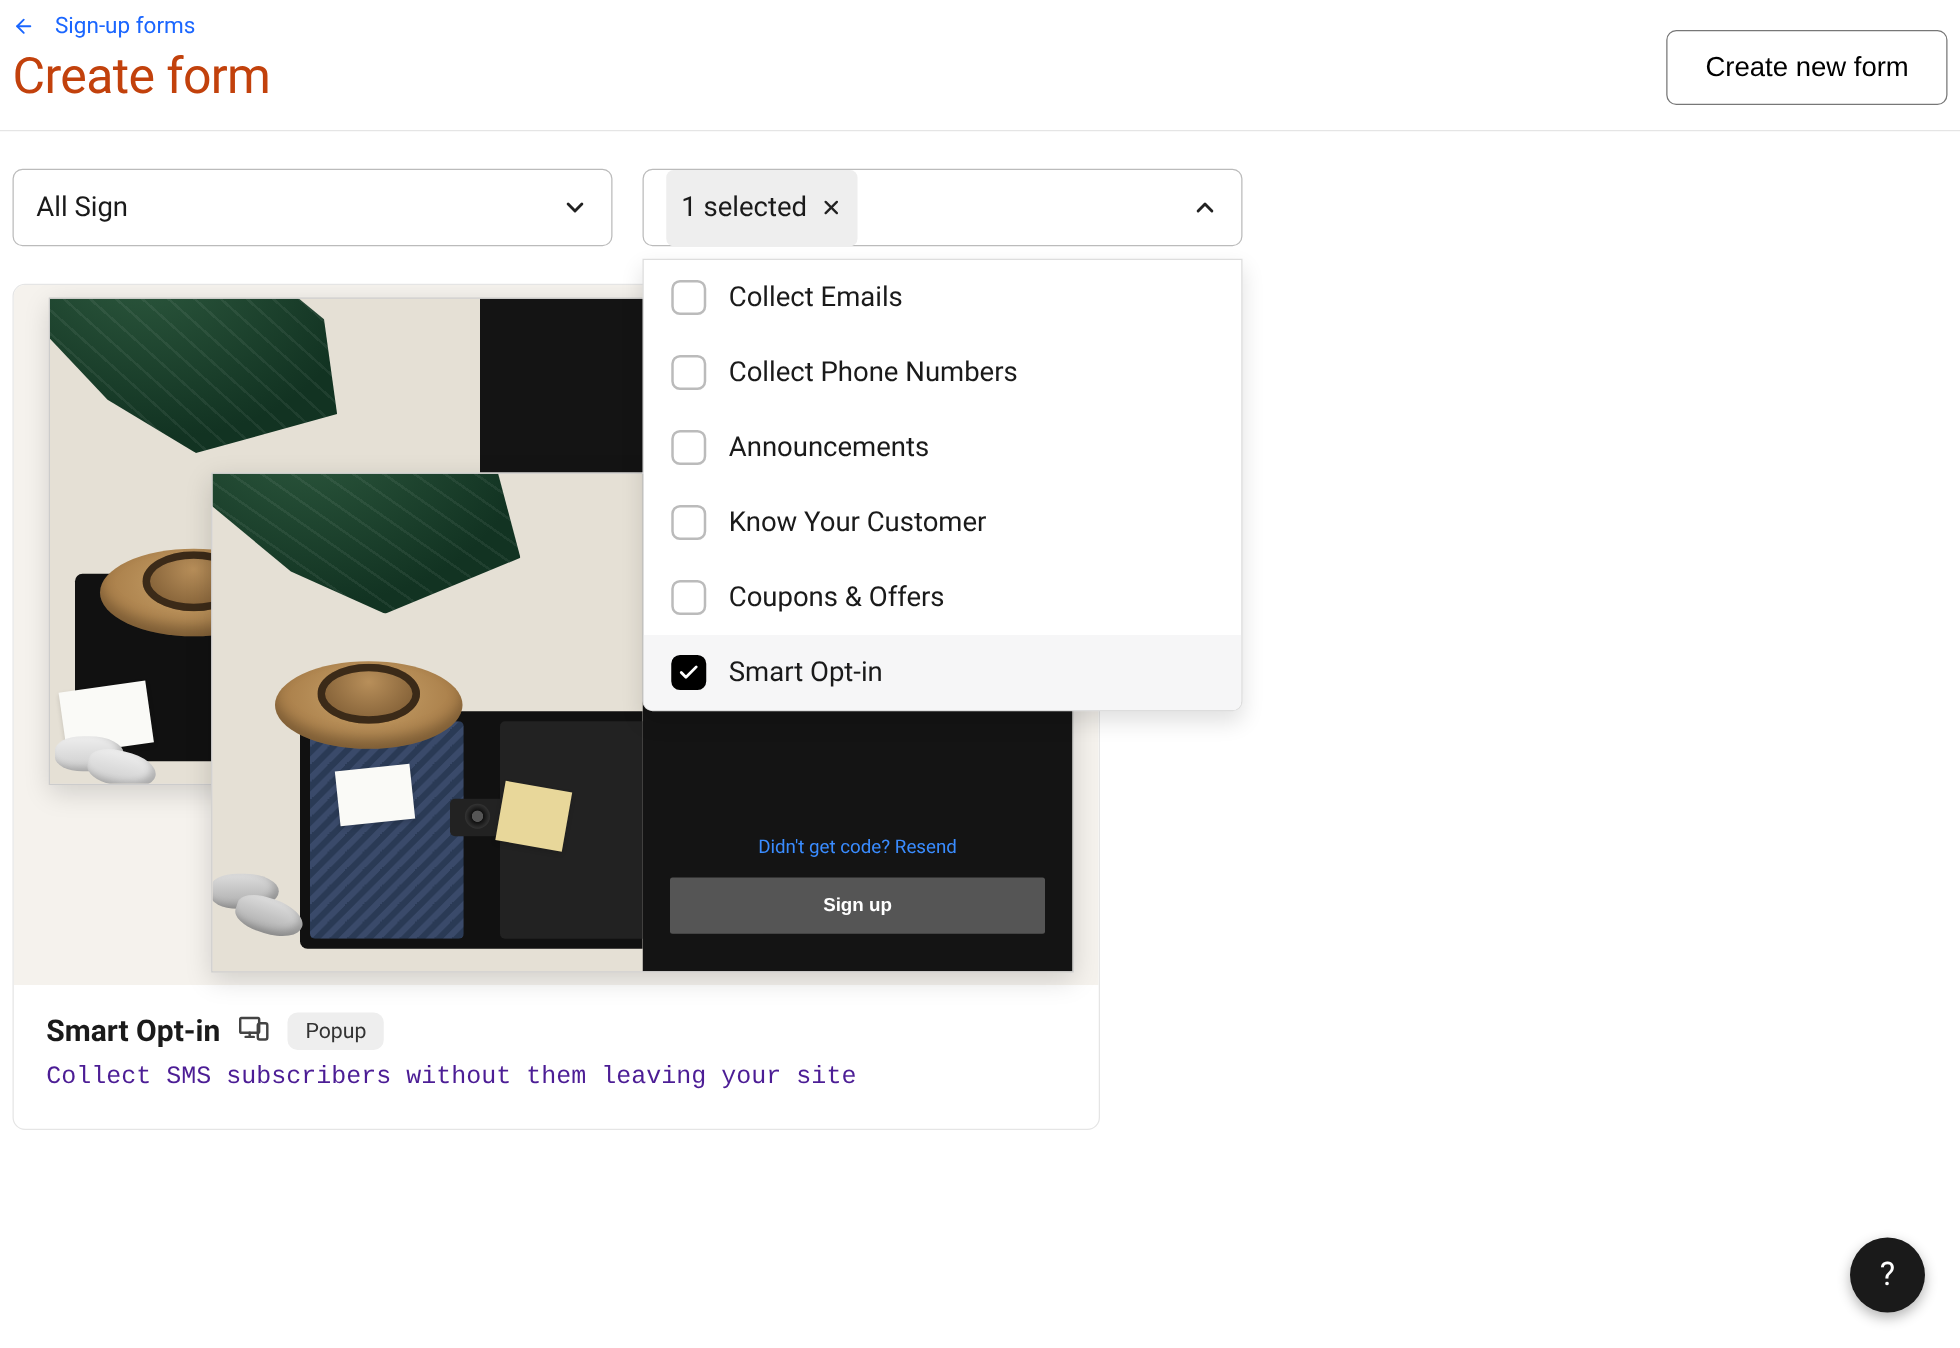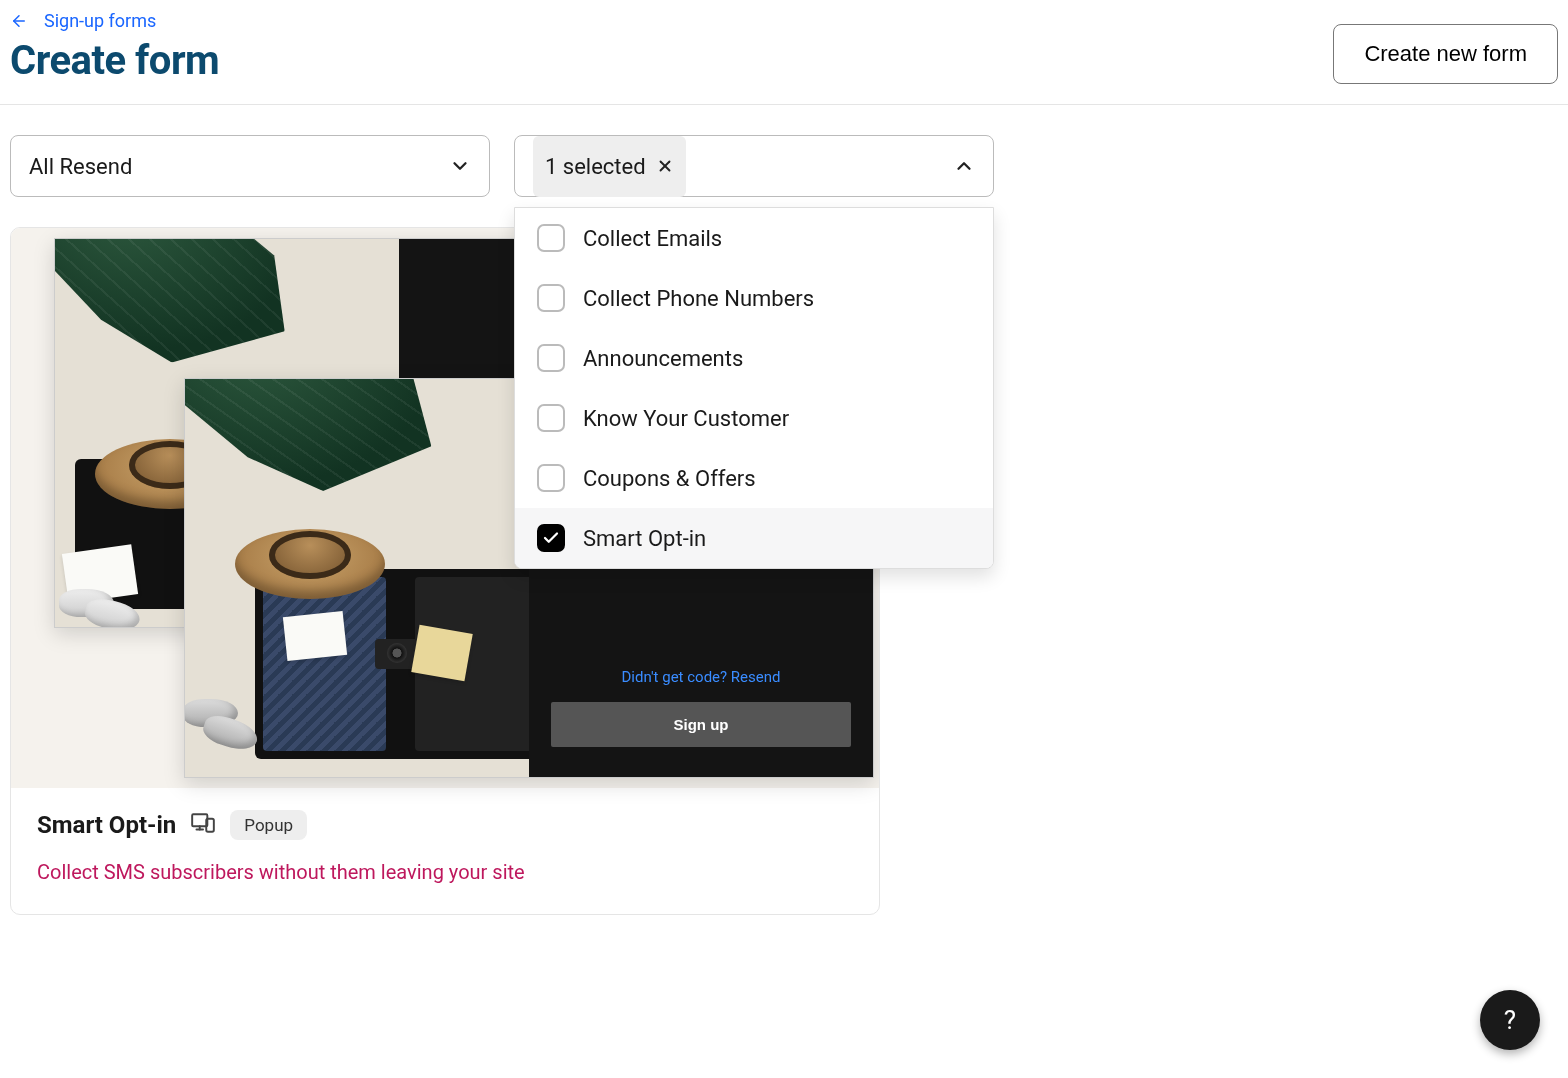--- a/index.html
+++ b/index.html
@@ -25,22 +25,22 @@
     gap: 16px;
     color: #1a66ff;
     font-size: 18px;
     text-decoration: none;
     cursor: pointer;
     margin-bottom: 6px;
   }
   .breadcrumb svg { width: 18px; height: 18px; }
   .page-title {
     font-size: 40px;
-    font-weight: 700;
-    color: #0c4a6e;
+    font-weight: 400;
+    color: #c2410c;
     letter-spacing: -0.5px;
   }
   .create-btn {
     border: 1px solid #777;
     background: #fff;
     border-radius: 8px;
     padding: 16px 30px;
     font-size: 22px;
     font-weight: 500;
     cursor: pointer;
@@ -112,21 +112,21 @@
     margin: 0 10px;
     width: 870px;
     border: 1px solid #e5e5e5;
     border-radius: 10px;
     overflow: hidden;
   }
   .card-preview {
     height: 560px;
     background: #f5f2ed;
     position: relative;
-    padding: 10px 43px;
+    padding: 10px 28px;
   }
   .stack {
     position: relative;
     width: 100%; height: 100%;
   }
   .frame {
     position: absolute;
     background: #ede9e1;
     border: 1px solid #ccc;
     box-shadow: 0 6px 20px rgba(0,0,0,0.15);
@@ -236,21 +236,21 @@
   .card-footer {
     padding: 22px 26px 30px;
   }
   .cf-row { display:flex; align-items:center; gap:14px; }
   .cf-title { font-size: 24px; font-weight:700; }
   .device-icon svg { width:26px; height:26px; stroke:#444; }
   .badge {
     background:#eee; border-radius: 8px;
     padding: 5px 14px; font-size:17px; color:#333;
   }
-  .cf-desc { margin-top:20px; font-size:20px; color:#be185d; }
+  .cf-desc { margin-top:10px; font-size:20px; color:#4c1d95;font-family:Liberation Mono, monospace; }
 
   .help-fab {
     position: fixed;
     right: 28px; bottom: 28px;
     width: 60px; height: 60px;
     border-radius: 50%;
     background: #1a1a1a;
     color:#fff;
     font-size: 26px;
     display:flex; align-items:center; justify-content:center;
@@ -270,21 +270,21 @@
         </svg>
       <span>Sign-up forms</span>
     </a>
     <h1 class="page-title">Create form</h1>
   </div>
   <button class="create-btn">Create new form</button>
 </div>
 
 <div class="filters">
   <div class="select-box select-types">
-    <span>All Resend</span>
+    <span>All Sign</span>
     <svg class="chev" viewBox="0 0 24 24" fill="none" stroke="#222" stroke-width="2.5" stroke-linecap="round" stroke-linejoin="round">
         <polyline points="6 9 12 15 18 9"></polyline>
       </svg>
   </div>
 
   <div style="position:relative;">
     <div class="select-box select-goals">
       <span class="chip">
         <span>1 selected</span>
         <svg viewBox="0 0 24 24" fill="none" stroke="#222" stroke-width="2.5" stroke-linecap="round">

